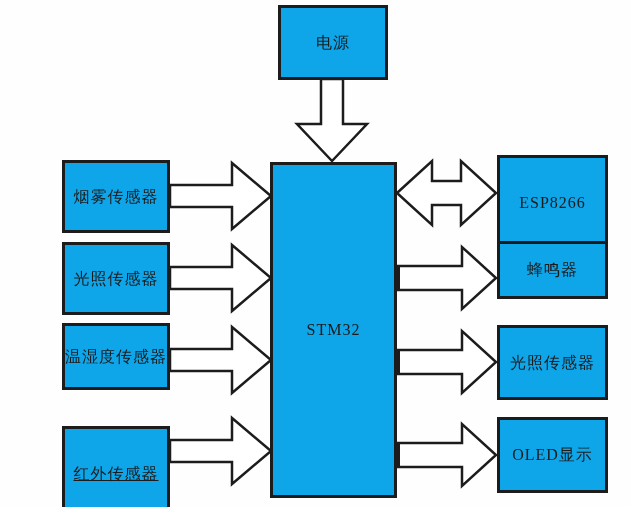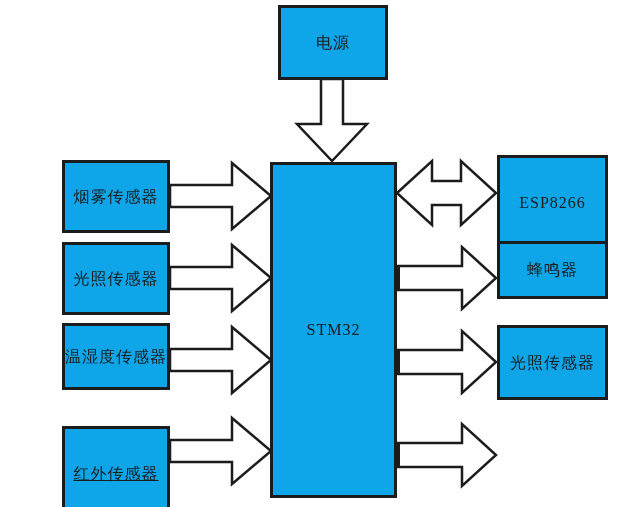--- a/index.html
+++ b/index.html
@@ -109,14 +109,17 @@
   </div>
 
   <div class="block block-buzzer">
     <span>蜂鸣器</span>
   </div>
 
   <div class="block block-stepper">
     <span>光照传感器</span>
   </div>
 
+  <div class="block block-oled">
+    <span>OLED显示</span>
+  </div>
 
 </div>
 
 </body></html>

